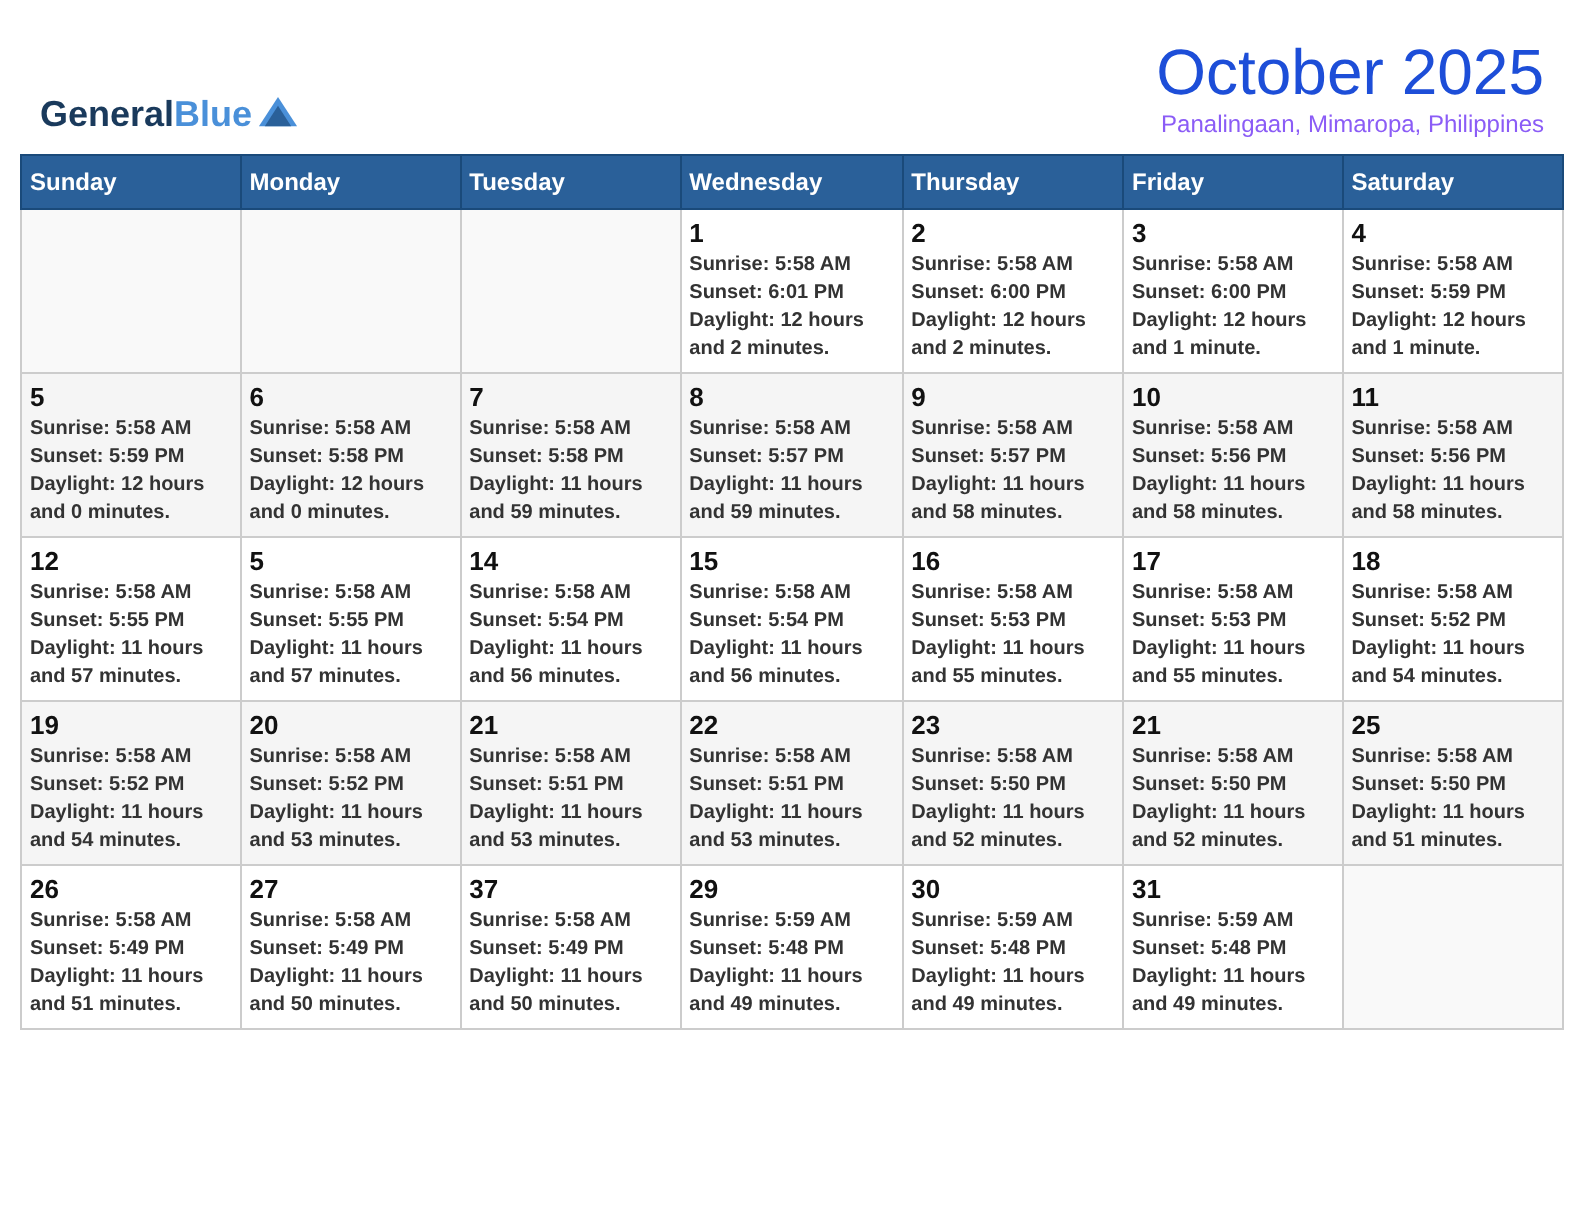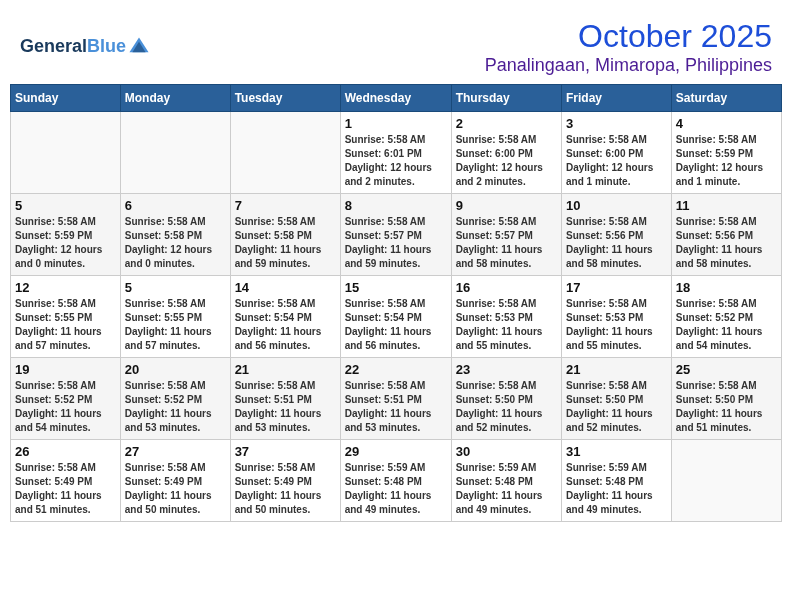--- a/index.html
+++ b/index.html
@@ -6,21 +6,21 @@
     body {
       font-family: Arial, sans-serif;
       background: #fff;
       width: 792px;
       min-height: 612px;
       padding: 10px;
     }
     .header {
       display: flex;
       justify-content: space-between;
-      align-items: center;
+      align-items: flex-end;
       padding: 8px 10px 4px 10px;
     }
     .logo {
       display: flex;
       align-items: center;
     }
     .logo-text {
       font-size: 18px;
       font-weight: bold;
       color: #1a3a5c;
@@ -37,22 +37,22 @@
     }
     .title-area {
       text-align: right;
     }
     .month-title {
       font-size: 32px;
       font-weight: normal;
       color: #1d4ed8;
     }
     .subtitle {
-      font-size: 18px;
-      color: #4c1d95;
+      font-size: 12px;
+      color: #8b5cf6;
     }
     .calendar {
       width: 100%;
       border-collapse: collapse;
       margin-top: 4px;
       font-size: 11px;
       border-radius: 13px;
     }
     .calendar th {
       background: #2a6099;

